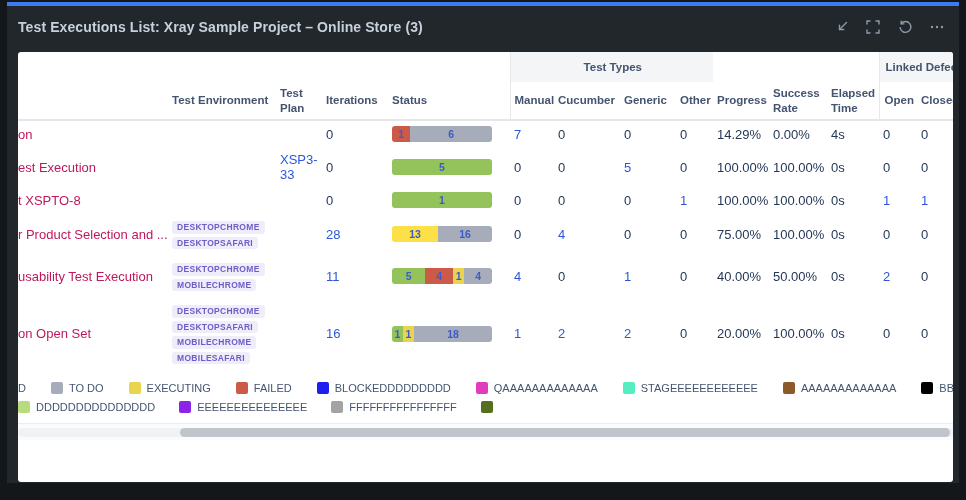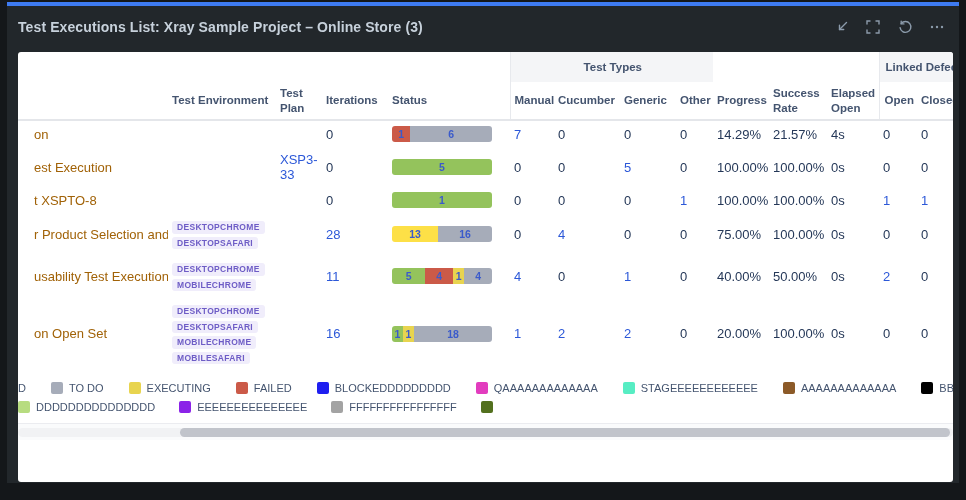--- a/index.html
+++ b/index.html
@@ -34,21 +34,21 @@
   .group-row th { height:30px; }
   .group-cell { background:#f4f5f7; border-left:1px solid #e7e9ed; }
   .group-cell.centered { text-align:center; }
   .group-cell.clip { white-space:nowrap; padding-left:6px; }
   .col-row th { height:38px; border-bottom:2px solid #e4e6ea; line-height:1.25; }
   .col-row th.bl { border-left:1px solid #e7e9ed;text-align:center; }
 
   tbody td {
     font-size:13px; color:#253858; padding:5px 3px 5px 4px; vertical-align:middle;
   }
-  td.name-cell { padding-left:16px; white-space:nowrap; overflow:hidden; color:#a16207; }
+  td.name-cell { padding-left:0; white-space:nowrap; overflow:hidden; color:#be185d; }
   .num { }
   .link { color:#2c58d8; }
   .plan-cell { line-height:15px; word-break:break-word; }
 
   .tagwrap { margin:1px 0; line-height:1; }
   .tag {
     display:inline-block; background:#f0edfb; color:#6e5dc6;
     font-size:8.5px; font-weight:bold; letter-spacing:.3px;
     padding:2px 5px; border-radius:3px; white-space:nowrap;
   }
@@ -151,21 +151,21 @@
           <th>Test Environment</th>
           <th>Test Plan</th>
           <th>Iterations</th>
           <th>Status</th>
           <th class="bl">Manual</th>
           <th>Cucumber</th>
           <th>Generic</th>
           <th>Other</th>
           <th>Progress</th>
           <th>Success Rate</th>
-          <th>Elapsed Open</th>
+          <th>Elapsed Time</th>
           <th class="bl">Open</th>
           <th>Closed</th>
         </tr>
       </thead>
       <tbody>
           <tr>
     <td class="name-cell">on</td>
     <td></td>
     <td class="plan-cell"><span></span></td>
     <td class="num">0</td>
@@ -173,21 +173,21 @@
       <div class="status-bar">
                 <div class="seg" style="background: rgb(203, 90, 72); flex-grow: 1;">1</div>
                 <div class="seg" style="background: rgb(166, 172, 185); flex-grow: 6;">6</div>
               </div>
     </td>
     <td class="num link">7</td>
     <td class="num">0</td>
     <td class="num">0</td>
     <td class="num">0</td>
     <td>14.29%</td>
-    <td>21.57%</td>
+    <td>0.00%</td>
     <td>4s</td>
     <td class="num">0</td>
     <td class="num">0</td>
   </tr>
           <tr>
     <td class="name-cell">est Execution</td>
     <td></td>
     <td class="plan-cell"><span class="link">XSP3-33</span></td>
     <td class="num">0</td>
     <td>

